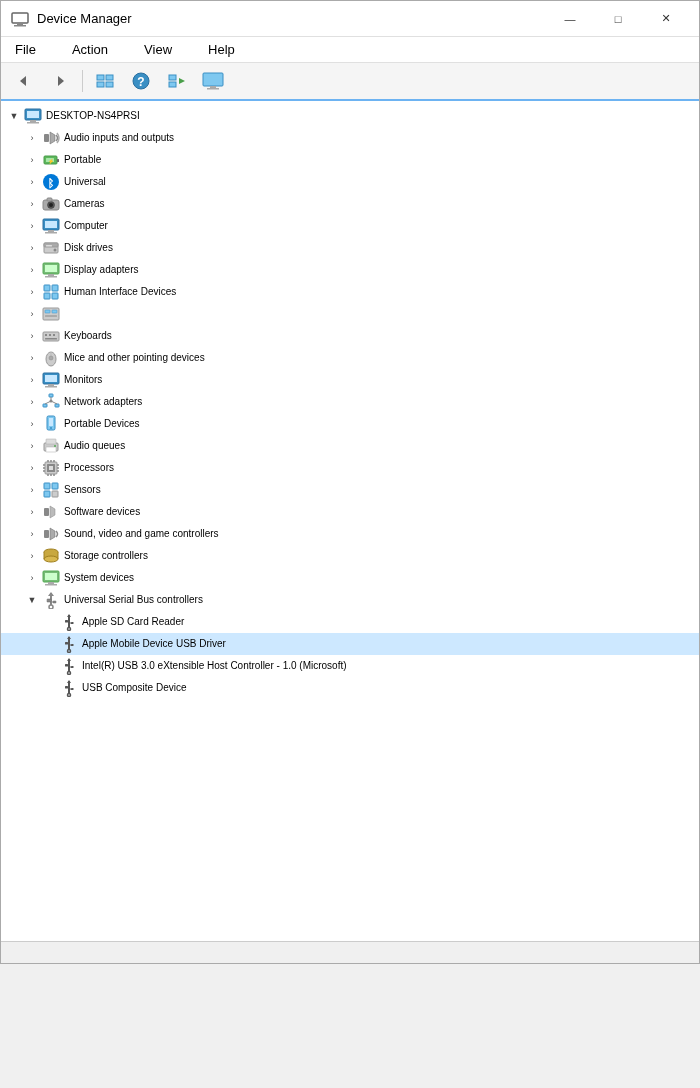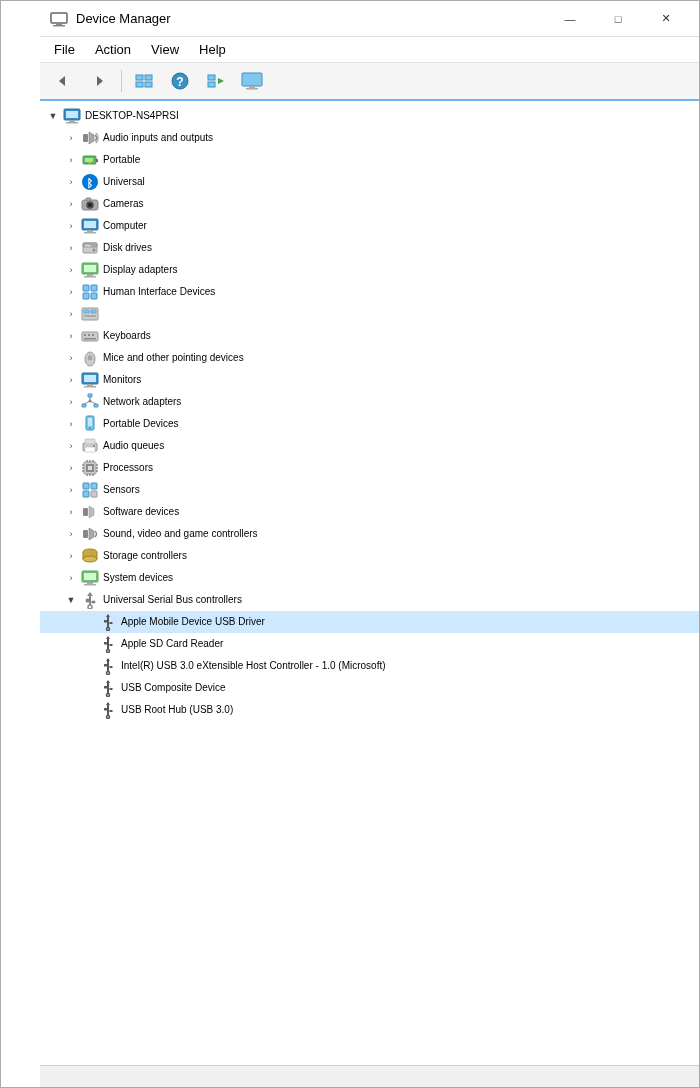--- a/index.html
+++ b/index.html
@@ -7,26 +7,25 @@
       font-family: 'Segoe UI', Arial, sans-serif;
       font-size: 13px;
       background: #f0f0f0;
       width: 700px;
       height: 1088px;
       overflow: hidden;
     }
 
     .window {
       width: 700px;
-      height: 1088px;
+      height: 964px;
       background: #fff;
       border: 1px solid #aaa;
       display: flex;
       flex-direction: column;
-      padding-left: 39px;
     }
 
     
     .title-bar {
       height: 36px;
       background: #fff;
       display: flex;
       align-items: center;
       padding: 0 10px;
       border-bottom: 1px solid #e0e0e0;
@@ -62,21 +61,21 @@
     }
 
     
     .menu-bar {
       height: 26px;
       background: #fff;
       display: flex;
       align-items: center;
       padding: 0 6px;
       border-bottom: 1px solid #e0e0e0;
-      gap: 4px;
+      gap: 20px;
     }
     .menu-item {
       padding: 2px 8px;
       cursor: pointer;
       font-size: 13px;
       color: #000;
       border-radius: 3px;
     }
 
     
@@ -569,52 +568,52 @@
           <rect x="5" y="8" width="4" height="3" rx="0.5" fill="#888" stroke="#666" stroke-width="0.5"></rect>
           <rect x="11" y="10" width="3" height="2" rx="0.5" fill="#888" stroke="#666" stroke-width="0.5"></rect>
           <line x1="9" y1="9.5" x2="5" y2="9.5" stroke="#888" stroke-width="1"></line>
           <line x1="9" y1="11" x2="11" y2="11" stroke="#888" stroke-width="1"></line>
           <circle cx="9" cy="16" r="2" fill="none" stroke="#888" stroke-width="1.5"></circle>
         </svg>
       </span>
       <span class="node-label">Universal Serial Bus controllers</span>
     </div>
 
-    <div class="tree-row selected" style="background:#cde8ff;">
+    <div class="tree-row">
       <span class="sp2"></span>
       <span class="expand-btn" style="visibility:hidden;">›</span>
       <span class="node-icon">
         <svg width="18" height="18" viewBox="0 0 18 18">
           <path d="M9 2 L9 14" stroke="#555" stroke-width="2"></path>
           <polygon points="9,1 7,4 11,4" fill="#555"></polygon>
           <rect x="5" y="7" width="3" height="2.5" rx="0.5" fill="#555"></rect>
           <rect x="11" y="9" width="2.5" height="2" rx="0.5" fill="#555"></rect>
           <line x1="9" y1="8.5" x2="5" y2="8.5" stroke="#555" stroke-width="1"></line>
           <line x1="9" y1="10" x2="11" y2="10" stroke="#555" stroke-width="1"></line>
           <circle cx="9" cy="16" r="1.5" fill="none" stroke="#555" stroke-width="1.5"></circle>
         </svg>
       </span>
-      <span class="node-label">Apple Mobile Device USB Driver</span>
-    </div>
-
-    <div class="tree-row">
+      <span class="node-label">Apple SD Card Reader</span>
+    </div>
+
+    <div class="tree-row selected" style="background:#cde8ff;">
       <span class="sp2"></span>
       <span class="expand-btn" style="visibility:hidden;">›</span>
       <span class="node-icon">
         <svg width="18" height="18" viewBox="0 0 18 18">
           <path d="M9 2 L9 14" stroke="#555" stroke-width="2"></path>
           <polygon points="9,1 7,4 11,4" fill="#555"></polygon>
           <rect x="5" y="7" width="3" height="2.5" rx="0.5" fill="#555"></rect>
           <rect x="11" y="9" width="2.5" height="2" rx="0.5" fill="#555"></rect>
           <line x1="9" y1="8.5" x2="5" y2="8.5" stroke="#555" stroke-width="1"></line>
           <line x1="9" y1="10" x2="11" y2="10" stroke="#555" stroke-width="1"></line>
           <circle cx="9" cy="16" r="1.5" fill="none" stroke="#555" stroke-width="1.5"></circle>
         </svg>
       </span>
-      <span class="node-label">Apple SD Card Reader</span>
+      <span class="node-label">Apple Mobile Device USB Driver</span>
     </div>
 
     <div class="tree-row">
       <span class="sp2"></span>
       <span class="expand-btn" style="visibility:hidden;">›</span>
       <span class="node-icon">
         <svg width="18" height="18" viewBox="0 0 18 18">
           <path d="M9 2 L9 14" stroke="#555" stroke-width="2"></path>
           <polygon points="9,1 7,4 11,4" fill="#555"></polygon>
           <rect x="5" y="7" width="3" height="2.5" rx="0.5" fill="#555"></rect>
@@ -637,36 +636,20 @@
           <rect x="5" y="7" width="3" height="2.5" rx="0.5" fill="#555"></rect>
           <rect x="11" y="9" width="2.5" height="2" rx="0.5" fill="#555"></rect>
           <line x1="9" y1="8.5" x2="5" y2="8.5" stroke="#555" stroke-width="1"></line>
           <line x1="9" y1="10" x2="11" y2="10" stroke="#555" stroke-width="1"></line>
           <circle cx="9" cy="16" r="1.5" fill="none" stroke="#555" stroke-width="1.5"></circle>
         </svg>
       </span>
       <span class="node-label">USB Composite Device</span>
     </div>
 
-    <div class="tree-row">
-      <span class="sp2"></span>
-      <span class="expand-btn" style="visibility:hidden;">›</span>
-      <span class="node-icon">
-        <svg width="18" height="18" viewBox="0 0 18 18">
-          <path d="M9 2 L9 14" stroke="#555" stroke-width="2"></path>
-          <polygon points="9,1 7,4 11,4" fill="#555"></polygon>
-          <rect x="5" y="7" width="3" height="2.5" rx="0.5" fill="#555"></rect>
-          <rect x="11" y="9" width="2.5" height="2" rx="0.5" fill="#555"></rect>
-          <line x1="9" y1="8.5" x2="5" y2="8.5" stroke="#555" stroke-width="1"></line>
-          <line x1="9" y1="10" x2="11" y2="10" stroke="#555" stroke-width="1"></line>
-          <circle cx="9" cy="16" r="1.5" fill="none" stroke="#555" stroke-width="1.5"></circle>
-        </svg>
-      </span>
-      <span class="node-label">USB Root Hub (USB 3.0)</span>
-    </div>
 
   </div>
 
   <div class="status-bar">
     <span></span>
   </div>
 
 </div>
 
 </body></html>

